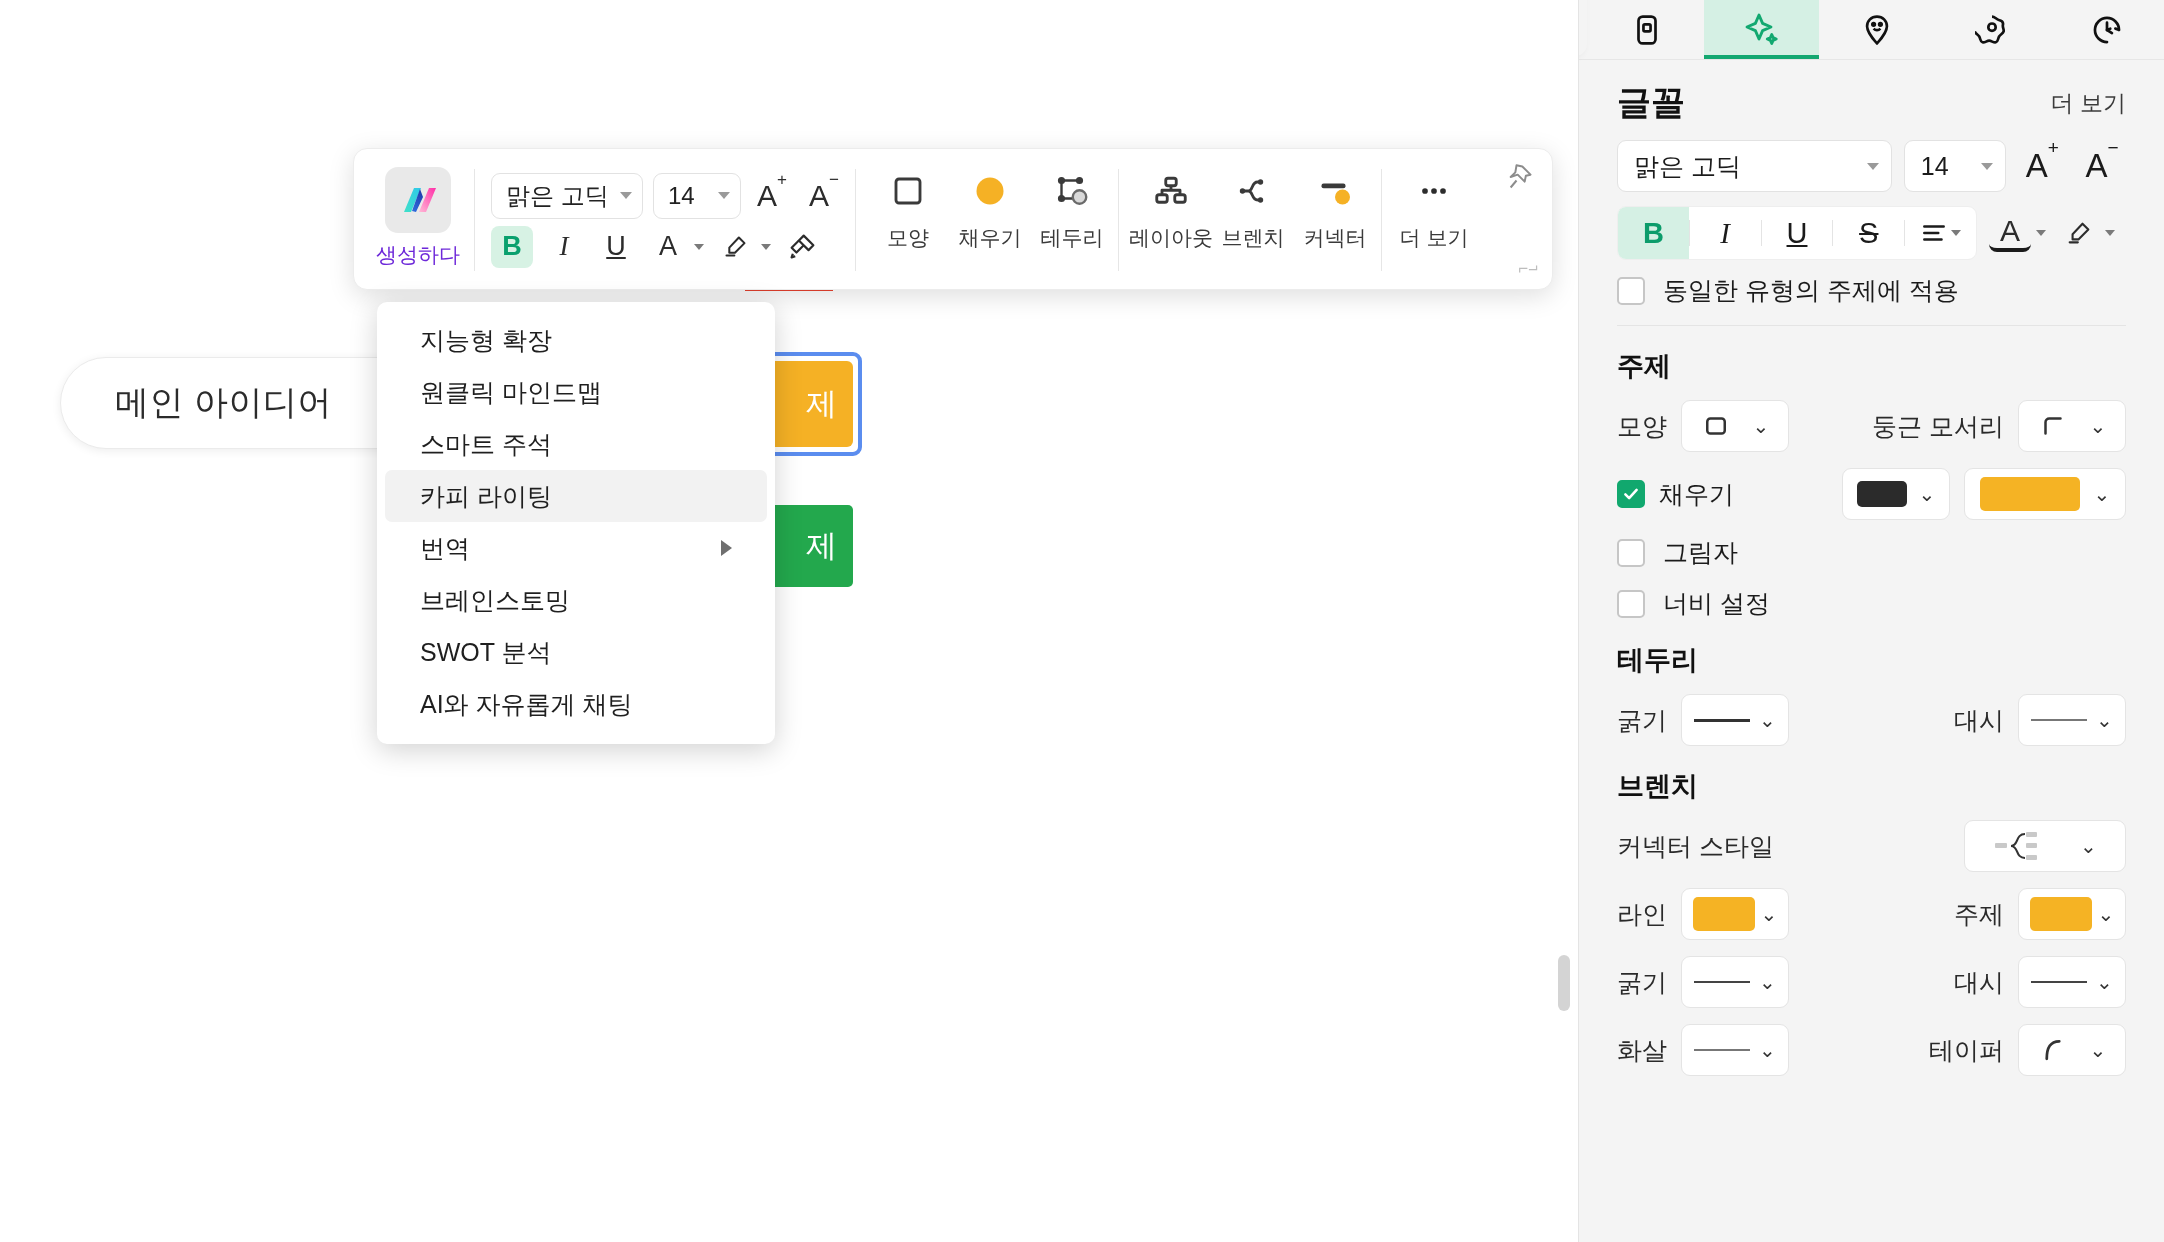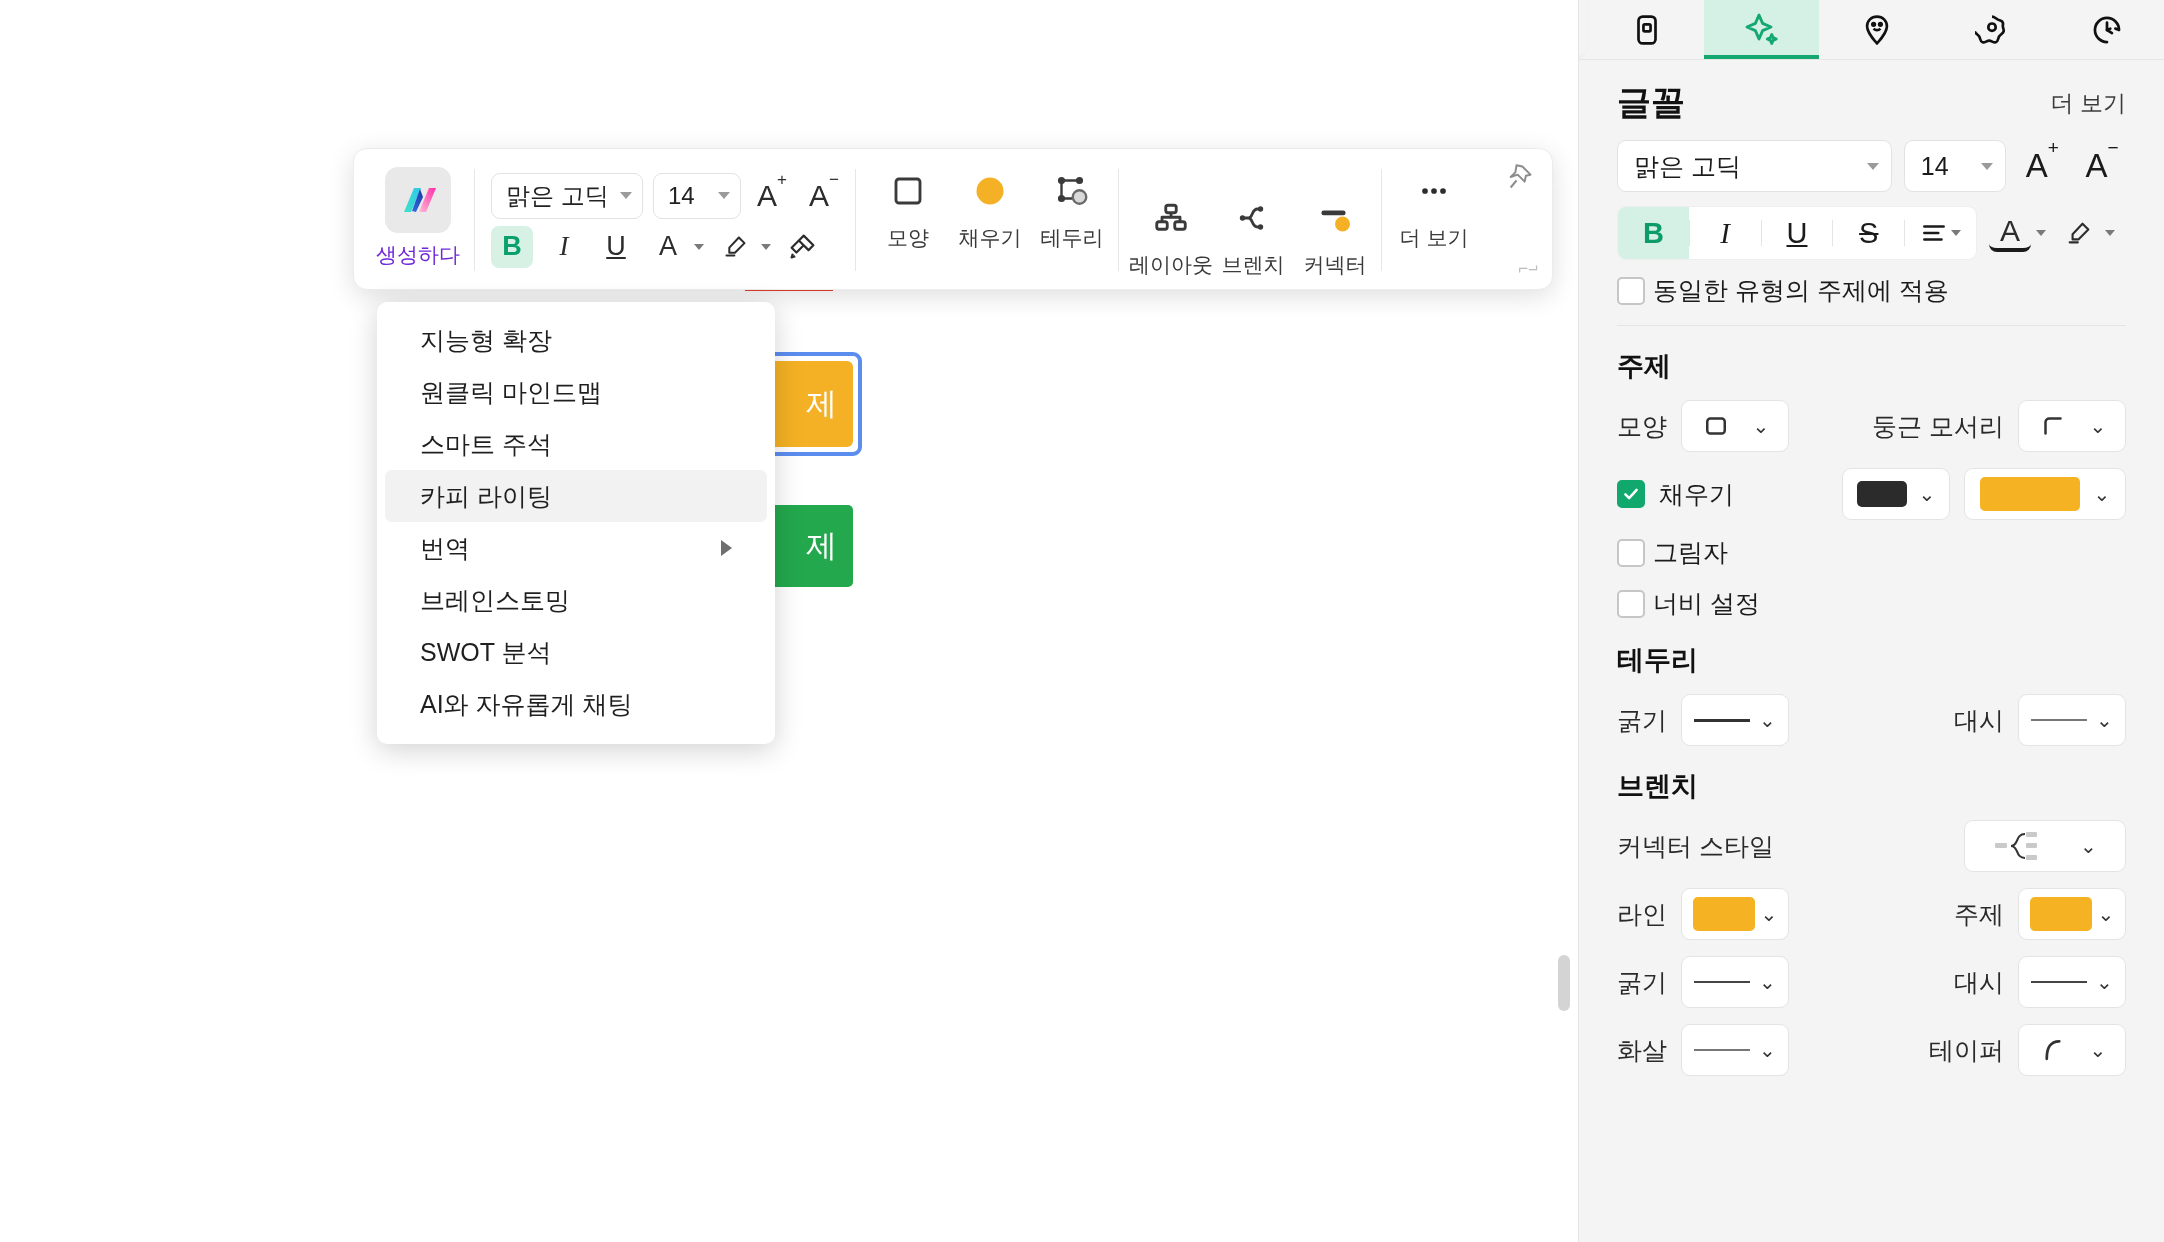--- a/index.html
+++ b/index.html
@@ -152,21 +152,21 @@
   .p-sel.fontsize { width: 106px; }
   .pab { font-size: 33px; color:#1b1b1b; width:50px; text-align:center; }
   .pab sup { font-size:19px; position:relative; top:-11px; }
   .fmt-bar {
     height: 54px; background:#fff; border:1px solid #eee; border-radius: 9px;
     display:flex; align-items:center; width: 360px;
   }
   .fmt-btn { flex:1; display:flex; align-items:center; justify-content:center; font-size:29px; color:#1b1b1b; height:100%; }
   .fmt-btn.active { background:#d5f0e4; color:#0c9c6b; font-weight:700; border-radius: 8px 0 0 8px; }
   .fmt-div { width:1px; height:26px; background:#e4e4e4; }
-  .chk-row { display:flex; align-items:center; gap: 8px; margin: 10px 0 18px 0; }
+  .chk-row { display:flex; align-items:center; gap: 18px; margin: 10px 0 18px 0; }
   .chk {
     width: 28px; height: 28px; border:2px solid #c6c6c6; border-radius:5px; background:#fff;
     display:flex; align-items:center; justify-content:center; flex:none;
   }
   .chk.on { background:#11a86e; border-color:#11a86e; }
   .chk-lbl { font-size: 25px; color:#1b1b1b; }
   .divider { height:1px; background:#e4e4e4; margin: 6px 0 4px 0; }
   .h2 { font-size: 27px; font-weight:700; color:#111; margin: 22px 0 16px 0; }
   .grid2 { display:flex; align-items:center; justify-content:space-between; margin-bottom: 16px; }
   .g-cell { display:flex; align-items:center; gap: 14px; }
@@ -183,20 +183,23 @@
   svg { display:block; }
 </style>
 </head>
 <body>
 
 <div id="root">
 
   <div id="canvas">
     <div class="red-line"></div>
 
+    <div class="node-root">
+      <span>메인 아이디어</span>
+    </div>
 
     <div class="node-orange-wrap">
       <div class="node-orange">
         <span>제</span>
       </div>
     </div>
 
     <div class="node-green">
       <span>제</span>
     </div>
@@ -305,21 +308,21 @@
               <circle cx="5" cy="17" r="1.6" fill="#3a3a3a"></circle>
             <circle cx="17" cy="16" r="4.5" fill="#d9d9d9" stroke="#6a6a6a"></circle>
           </svg>
         </div>
         <div class="tool-lbl">테두리</div>
       </div>
     </div>
 
     <div class="ft-sep"></div>
 
-    <div class="ft-row" style="align-items:flex-end;padding-top:4px;">
+    <div class="ft-row" style="align-items:flex-start;padding-top:4px;">
       <div class="tool-item">
         <div class="tool-ico">
           <svg width="36" height="36" viewBox="0 0 24 24" fill="none" stroke="#3a3a3a" stroke-width="1.9" stroke-linejoin="round">
             <rect x="8.5" y="3.5" width="7" height="5" rx="1.5"></rect>
             <rect x="2.5" y="14.5" width="7" height="5" rx="1.5"></rect>
             <rect x="14.5" y="14.5" width="7" height="5" rx="1.5"></rect>
             <path d="M12 8.5v3M6 14.5v-3h12v3"></path>
           </svg>
         </div>
         <div class="tool-lbl">레이아웃</div>

